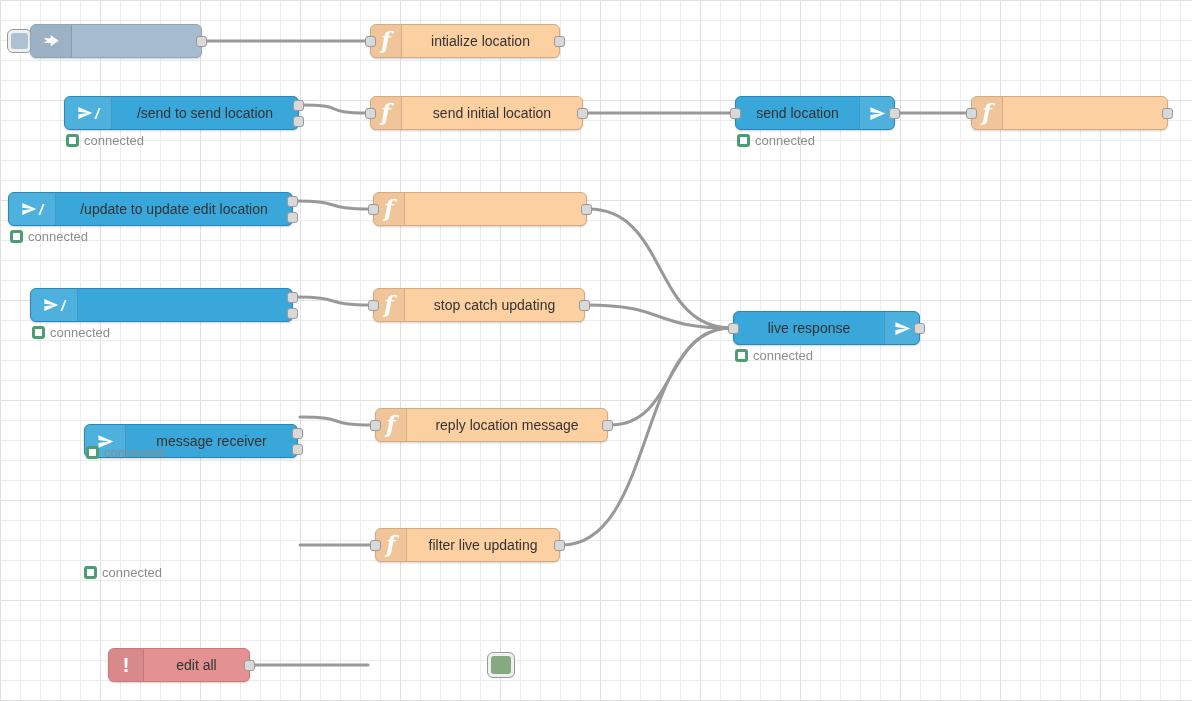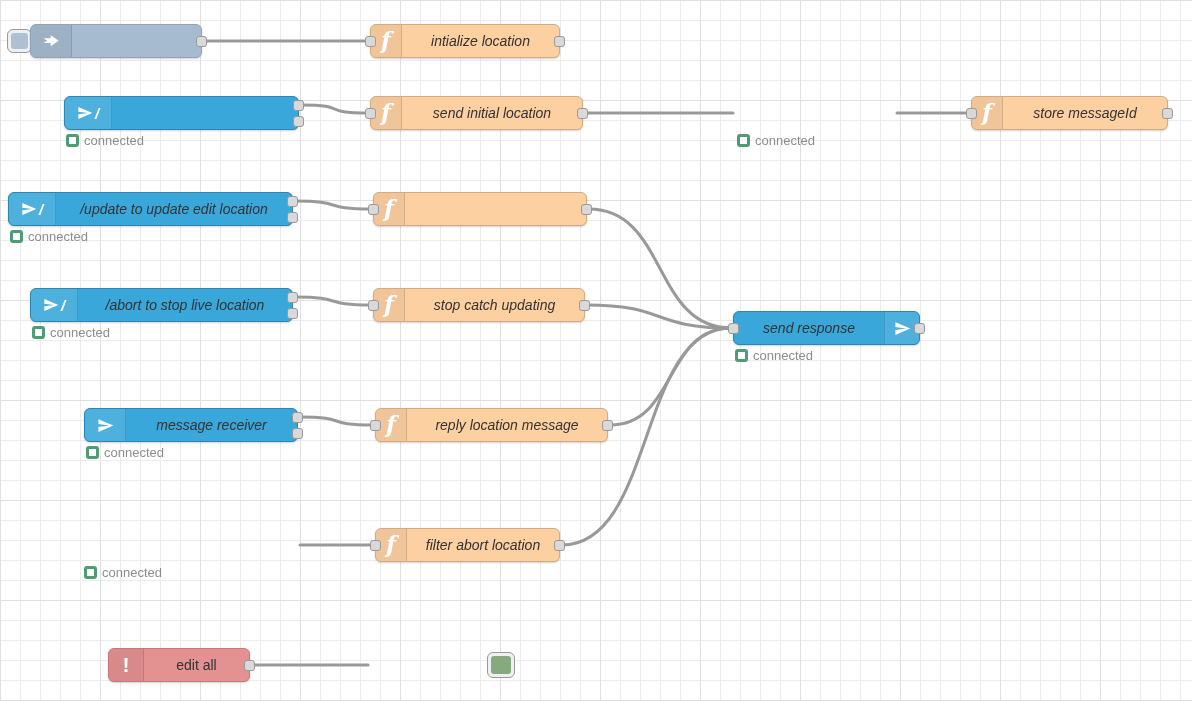--- a/index.html
+++ b/index.html
@@ -49,21 +49,21 @@
   }
   .bang-glyph{font-weight:bold;font-size:21px;color:#fff;line-height:1;transform:translateY(-1px);}
   .slash-glyph{font-weight:bold;font-style:italic;font-size:15px;color:#fff;line-height:1;}
   .debug-lines{display:flex;flex-direction:column;gap:2px;}
   .debug-lines span{display:block;width:15px;height:3px;background:#fff;border-radius:1px;}
 
   .label{
     flex:1 1 auto;display:flex;align-items:center;justify-content:center;
     font-size:14px;color:#333;white-space:nowrap;padding:0 6px;overflow:hidden;
   }
-  .label.italic{font-style:italic;}
+  .label.italic{}
 
   .port{
     position:absolute;width:9px;height:9px;
     background:#d9d9d9;border:1px solid #999;border-radius:3px;z-index:3;
   }
   .port.in{left:-6px;}
   .port.out{right:-6px;}
 
   .status{
     position:absolute;z-index:2;display:flex;align-items:center;gap:5px;
@@ -122,44 +122,54 @@
       <div class="port in" style="top: 11px;"></div>
       <div class="port out" style="top: 11px;"></div>
     </div>
     <div class="node node-telegram" style="left: 64px; top: 96px; width: 235px;">
       <div class="icon-region left" style="width:46px">
         <svg width="16" height="16" viewBox="0 0 24 24">
           <path fill="#fff" d="M2 21 23 12 2 3 2 10 17 12 2 14 Z"></path>
         </svg>
         <span class="slash-glyph">/</span>
       </div>
+      <div class="label italic">/send to send location</div>
       <div class="port out" style="top: 3px;"></div>
       <div class="port out" style="top: 19px;"></div>
     </div>
     <div class="status" style="left: 66px; top: 133px;">
       <span class="status-ring"></span>
       <span>connected</span>
     </div>
     <div class="node node-function" style="left: 370px; top: 96px; width: 213px;">
       <div class="icon-region left" style="width:30px">
         <span class="fn-glyph">f</span>
       </div>
       <div class="label italic">send initial location</div>
       <div class="port in" style="top: 11px;"></div>
       <div class="port out" style="top: 11px;"></div>
     </div>
+    <div class="node node-telegram" style="left: 735px; top: 96px; width: 160px;">
+      <div class="label italic">send location</div>
+      <div class="icon-region right" style="width:34px">
+        <svg width="17" height="17" viewBox="0 0 24 24">
+          <path fill="#fff" d="M2 21 23 12 2 3 2 10 17 12 2 14 Z"></path>
+        </svg>
+      </div>
+      <div class="port in" style="top: 11px;"></div>
+      <div class="port out" style="top: 11px;"></div>
+    </div>
     <div class="status" style="left: 737px; top: 133px;">
       <span class="status-ring"></span>
       <span>connected</span>
     </div>
     <div class="node node-function" style="left: 971px; top: 96px; width: 197px;">
       <div class="icon-region left" style="width:30px">
         <span class="fn-glyph">f</span>
       </div>
-      <div class="label italic">store messageId</div>
       <div class="port in" style="top: 11px;"></div>
       <div class="port out" style="top: 11px;"></div>
     </div>
     <div class="node node-telegram" style="left: 8px; top: 192px; width: 285px;">
       <div class="icon-region left" style="width:46px">
         <svg width="16" height="16" viewBox="0 0 24 24">
           <path fill="#fff" d="M2 21 23 12 2 3 2 10 17 12 2 14 Z"></path>
         </svg>
         <span class="slash-glyph">/</span>
       </div>
@@ -178,51 +188,50 @@
       <div class="port in" style="top: 11px;"></div>
       <div class="port out" style="top: 11px;"></div>
     </div>
     <div class="node node-telegram" style="left: 30px; top: 288px; width: 263px;">
       <div class="icon-region left" style="width:46px">
         <svg width="16" height="16" viewBox="0 0 24 24">
           <path fill="#fff" d="M2 21 23 12 2 3 2 10 17 12 2 14 Z"></path>
         </svg>
         <span class="slash-glyph">/</span>
       </div>
-      <div class="label italic">/abort to stop live location</div>
       <div class="port out" style="top: 3px;"></div>
       <div class="port out" style="top: 19px;"></div>
     </div>
     <div class="status" style="left: 32px; top: 325px;">
       <span class="status-ring"></span>
       <span>connected</span>
     </div>
     <div class="node node-function" style="left: 373px; top: 288px; width: 212px;">
       <div class="icon-region left" style="width:30px">
         <span class="fn-glyph">f</span>
       </div>
       <div class="label italic">stop catch updating</div>
       <div class="port in" style="top: 11px;"></div>
       <div class="port out" style="top: 11px;"></div>
     </div>
     <div class="node node-telegram" style="left: 733px; top: 311px; width: 187px;">
-      <div class="label italic">send response</div>
+      <div class="label italic">live response</div>
       <div class="icon-region right" style="width:34px">
         <svg width="17" height="17" viewBox="0 0 24 24">
           <path fill="#fff" d="M2 21 23 12 2 3 2 10 17 12 2 14 Z"></path>
         </svg>
       </div>
       <div class="port in" style="top: 11px;"></div>
       <div class="port out" style="top: 11px;"></div>
     </div>
     <div class="status" style="left: 735px; top: 348px;">
       <span class="status-ring"></span>
       <span>connected</span>
     </div>
-    <div class="node node-telegram" style="left: 84px; top: 408px; width: 214px; justify-content: space-between;">
+    <div class="node node-telegram" style="left: 84px; top: 424px; width: 214px; justify-content: space-between;">
       <div class="icon-region left" style="width:40px">
         <svg width="17" height="17" viewBox="0 0 24 24">
           <path fill="#fff" d="M2 21 23 12 2 3 2 10 17 12 2 14 Z"></path>
         </svg>
       </div>
       <div class="label italic">message receiver</div>
       <div class="port out" style="top: 3px;"></div>
       <div class="port out" style="top: 19px;"></div>
     </div>
     <div class="status" style="left: 86px; top: 445px;">
@@ -238,21 +247,21 @@
       <div class="port out" style="top: 11px;"></div>
     </div>
     <div class="status" style="left: 84px; top: 565px;">
       <span class="status-ring"></span>
       <span>connected</span>
     </div>
     <div class="node node-function" style="left: 375px; top: 528px; width: 185px;">
       <div class="icon-region left" style="width:30px">
         <span class="fn-glyph">f</span>
       </div>
-      <div class="label italic">filter abort location</div>
+      <div class="label italic">filter live updating</div>
       <div class="port in" style="top: 11px;"></div>
       <div class="port out" style="top: 11px;"></div>
     </div>
     <div class="node node-catch" style="left: 108px; top: 648px; width: 142px;">
       <div class="icon-region left" style="width:34px">
         <span class="bang-glyph">!</span>
       </div>
       <div class="label">edit all</div>
       <div class="port out" style="top: 11px;"></div>
     </div>

